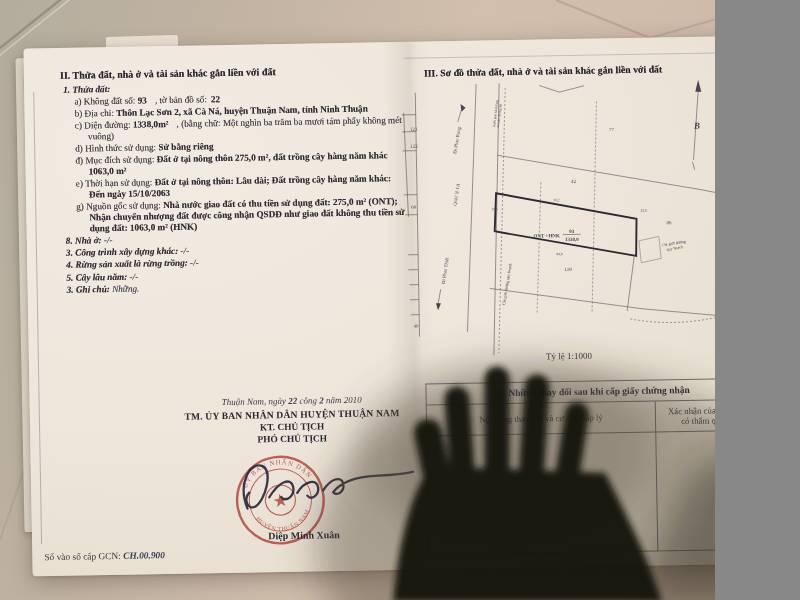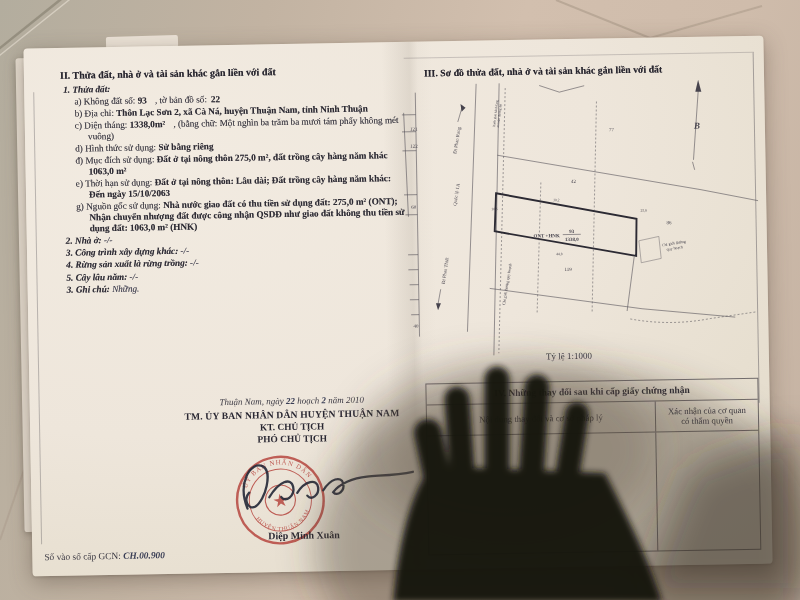--- a/index.html
+++ b/index.html
@@ -1,16 +1,16 @@
 <!DOCTYPE html>
 <html style="--floor: #c9b6a6; --paper: #efe7dc; --ink: #3a3842; --ink-strong: #27252e; --stamp-red: #b5413a; --hand-shadow: #17120e;"><head>
 <meta charset="utf-8">
 <style>
   html,body{margin:0;padding:0;background:#888;}
-  .stage{position:relative;width:800px;height:600px;overflow:hidden;
+  .stage{position:relative;width:715px;height:600px;overflow:hidden;
     background:linear-gradient(105deg,#b3ad9e 0%,#c2b3a2 28%,#d2bfae 55%,#cfbcab 78%,#c4b2a2 100%);
     font-family:"Liberation Serif","DejaVu Serif",serif;}
   .floor-lines{position:absolute;left:0;top:0;}
   .underpage{position:absolute;left:20px;top:58px;width:18px;height:474px;background:#e6ddd0;
     transform:rotate(-1.1deg);border-radius:3px;box-shadow:0 2px 6px rgba(70,60,50,.35);}
   .toptab{position:absolute;left:106px;top:36px;width:72px;height:12px;background:#ebe2d6;
     transform:rotate(-1.6deg);border-radius:2px;}
   .paper{position:absolute;left:28px;top:42px;width:740px;height:528px;
     background:radial-gradient(130% 120% at 18% 20%,#f2ebe1 0%,#eee6db 45%,#e7dfd0 70%,#ddd5c5 100%);
     border-radius:4px;transform:rotate(-1deg);
@@ -99,41 +99,41 @@
   </div>
         <div class="item prop">
     <span class="lbl">a) Không đất số:</span>
     <span class="val">93</span><span class="lbl2">, tờ bản đồ số:</span><span class="val2">22</span>
   </div>
         <div class="item prop">
     <span class="lbl">b) Địa chỉ:</span>
     <span class="val">Thôn Lạc Sơn 2, xã Cà Ná, huyện Thuận Nam, tỉnh Ninh Thuận</span><span class="lbl2"></span><span class="val2"></span>
   </div>
         <div class="item prop">
-    <span class="lbl">c) Diện tháng:</span>
+    <span class="lbl">c) Diện đường:</span>
     <span class="val">1338,0m²</span><span class="lbl2">, (bằng chữ: Một nghìn ba trăm ba mươi tám phẩy không mét vuông)</span><span class="val2"></span>
   </div>
         <div class="item prop">
     <span class="lbl">d) Hình thức sử dụng:</span>
     <span class="val">Sử bằng riêng</span><span class="lbl2"></span><span class="val2"></span>
   </div>
         <div class="item prop">
     <span class="lbl">đ) Mục đích sử dụng:</span>
     <span class="val">Đất ở tại nông thôn 275,0 m², đất trồng cây hàng năm khác 1063,0 m²</span><span class="lbl2"></span><span class="val2"></span>
   </div>
         <div class="item prop">
     <span class="lbl">e) Thời hạn sử dụng:</span>
     <span class="val">Đất ở tại nông thôn: Lâu dài; Đất trồng cây hàng năm khác: Đến ngày 15/10/2063</span><span class="lbl2"></span><span class="val2"></span>
   </div>
         <div class="item prop">
     <span class="lbl">g) Nguồn gốc sử dụng:</span>
     <span class="val">Nhà nước giao đất có thu tiền sử dụng đất: 275,0 m² (ONT); Nhận chuyển nhượng đất được công nhận QSDĐ như giao đất không thu tiền sử dụng đất: 1063,0 m² (HNK)</span><span class="lbl2"></span><span class="val2"></span>
   </div>
         <div class="item sub">
-    <span class="lbl">2. Nhà ở:</span>
+    <span class="lbl">8. Nhà ở:</span>
     <span class="val">-/-</span><span class="lbl2"></span><span class="val2"></span>
   </div>
         <div class="item sub">
     <span class="lbl">3. Công trình xây dựng khác:</span>
     <span class="val">-/-</span><span class="lbl2"></span><span class="val2"></span>
   </div>
         <div class="item sub">
     <span class="lbl">4. Rừng sản xuất là rừng trồng:</span>
     <span class="val">-/-</span><span class="lbl2"></span><span class="val2"></span>
   </div>
@@ -144,21 +144,21 @@
         <div class="item sub">
     <span class="lbl">3. Ghi chú:</span>
     <span class="val">Những.</span><span class="lbl2"></span><span class="val2"></span>
   </div>
       </div>
 
     <div class="sig-block">
       <div class="date-line">
         <span>Thuận Nam, ngày</span>
         <span class="hw">22</span>
-        <span>hoạch</span>
+        <span>công</span>
         <span class="hw">2</span>
         <span>năm 2010</span>
       </div>
       <div class="committee">TM. ỦY BAN NHÂN DÂN HUYỆN THUẬN NAM</div>
       <div class="kt">KT. CHỦ TỊCH</div>
       <div class="deputy">PHÓ CHỦ TỊCH</div>
     </div>
 
     <svg class="stamp" viewBox="0 0 100 100">
       <circle cx="50" cy="50" r="46" fill="none" stroke="var(--stamp-red,#b5413a)" stroke-width="2.6"></circle>

